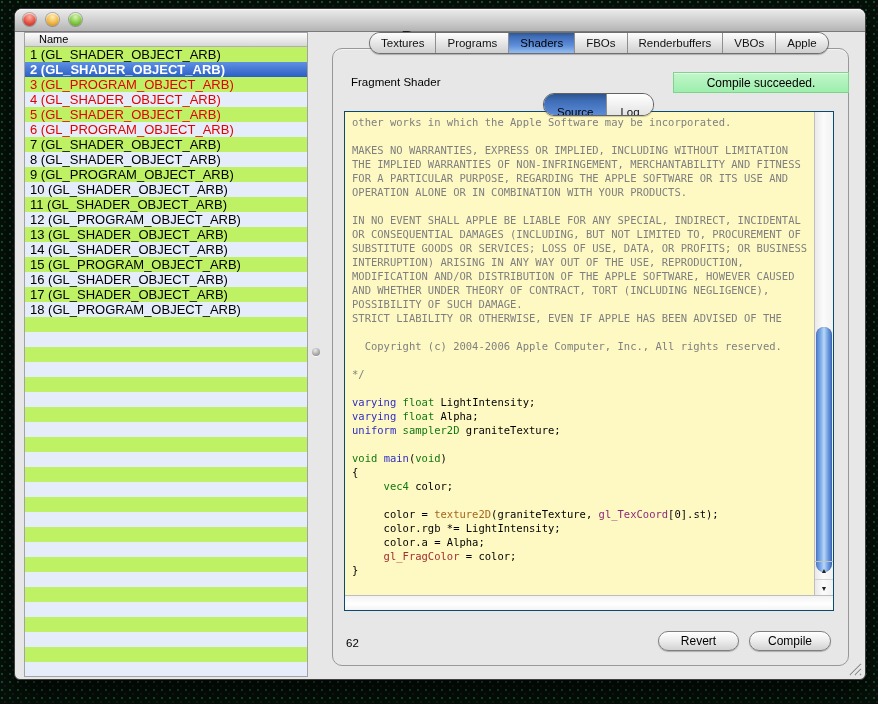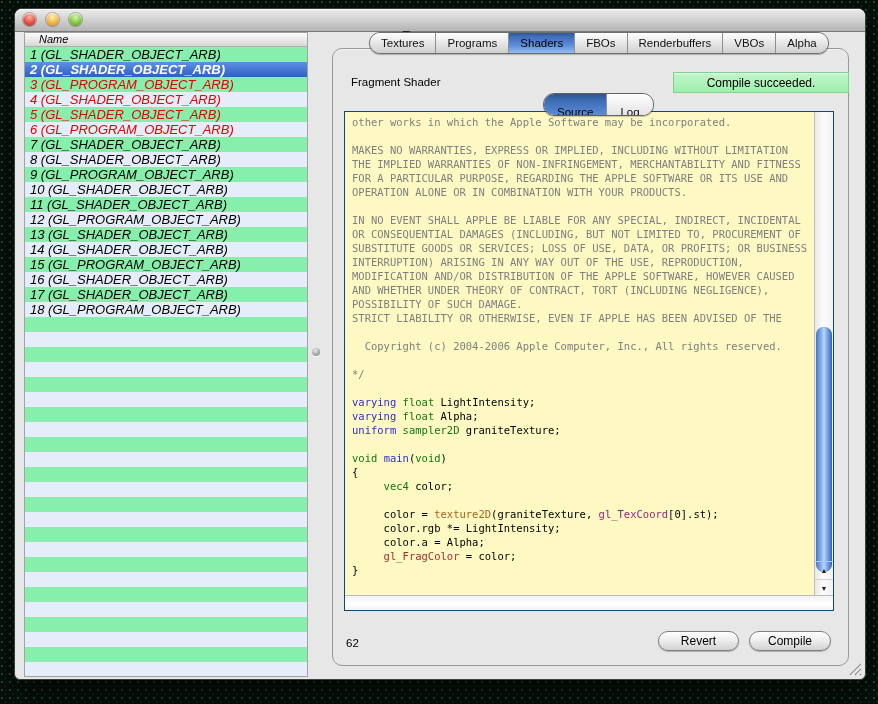--- a/index.html
+++ b/index.html
@@ -38,23 +38,22 @@
   .tl.yellow{left:31px;background:radial-gradient(circle at 50% 30%, #ffeeb0, #efb23e 60%, #b07a12);}
   .tl.green{left:54px;background:radial-gradient(circle at 50% 30%, #d6f5ae, #7cc43e 60%, #4c8a1c);}
   .title{
     position:absolute;left:0;right:0;top:16px;height:22px;line-height:22px;
     text-align:center;font-size:15px;font-weight:bold;color:#1c1c1c;
     text-shadow:0 1px 0 rgba(255,255,255,.6);
   }
   
   .list-panel{
     position:absolute;left:9px;top:23px;width:284px;height:645px;
-    background:#86efac;border:1px solid #a2a2a2;box-sizing:border-box;
+    background:#bef264;border:1px solid #a2a2a2;box-sizing:border-box;
     overflow:hidden;
-    font-style:italic;
   }
   .list-header{
     height:13px;line-height:13px;font-size:11px;color:#000;
     padding-left:14px;
     background:linear-gradient(#fdfdfd,#e3e3e3 70%,#d6d6d6);
     border-bottom:1px solid #b0b0b0;
   }
   .row{height:15px;line-height:15px;font-size:13px;color:#000;
        padding-left:5px;white-space:nowrap;overflow:hidden;}
   .row.stripe{background:var(--stripe);}
@@ -234,21 +233,21 @@
 
     <div class="groupbox"></div>
 
     <div class="tabbar">
         <div class="tab">Textures</div>
         <div class="tab">Programs</div>
         <div class="tab active">Shaders</div>
         <div class="tab">FBOs</div>
         <div class="tab">Renderbuffers</div>
         <div class="tab">VBOs</div>
-        <div class="tab">Alpha</div>
+        <div class="tab">Apple</div>
       </div>
 
     <div class="frag-label">Fragment Shader</div>
 
     <div class="status-box">Compile succeeded.</div>
 
     <div class="segctl">
         <div class="seg active">Source</div>
         <div class="seg">Log</div>
       </div>

